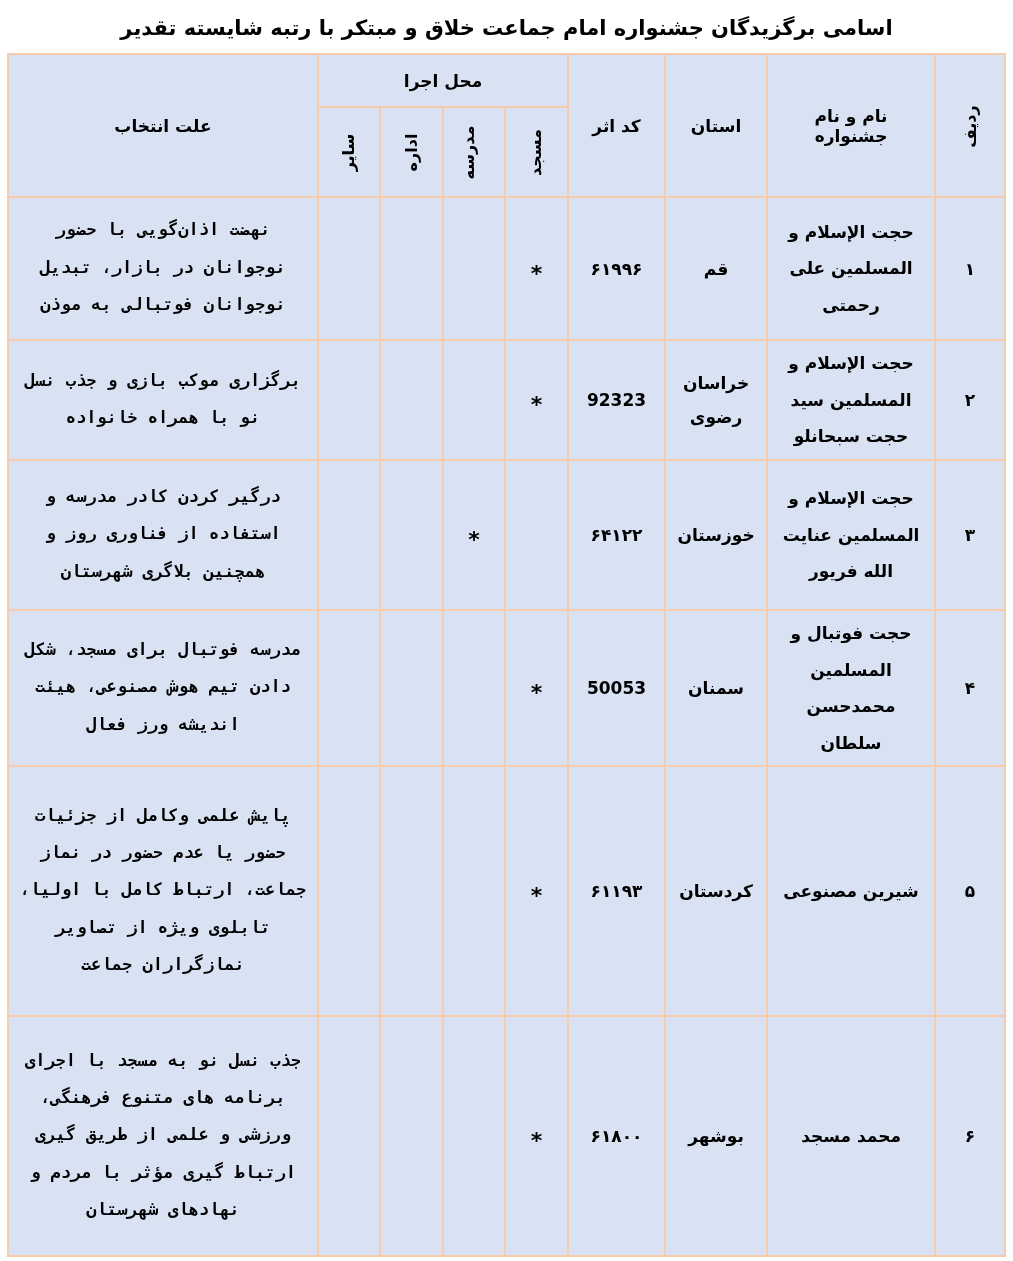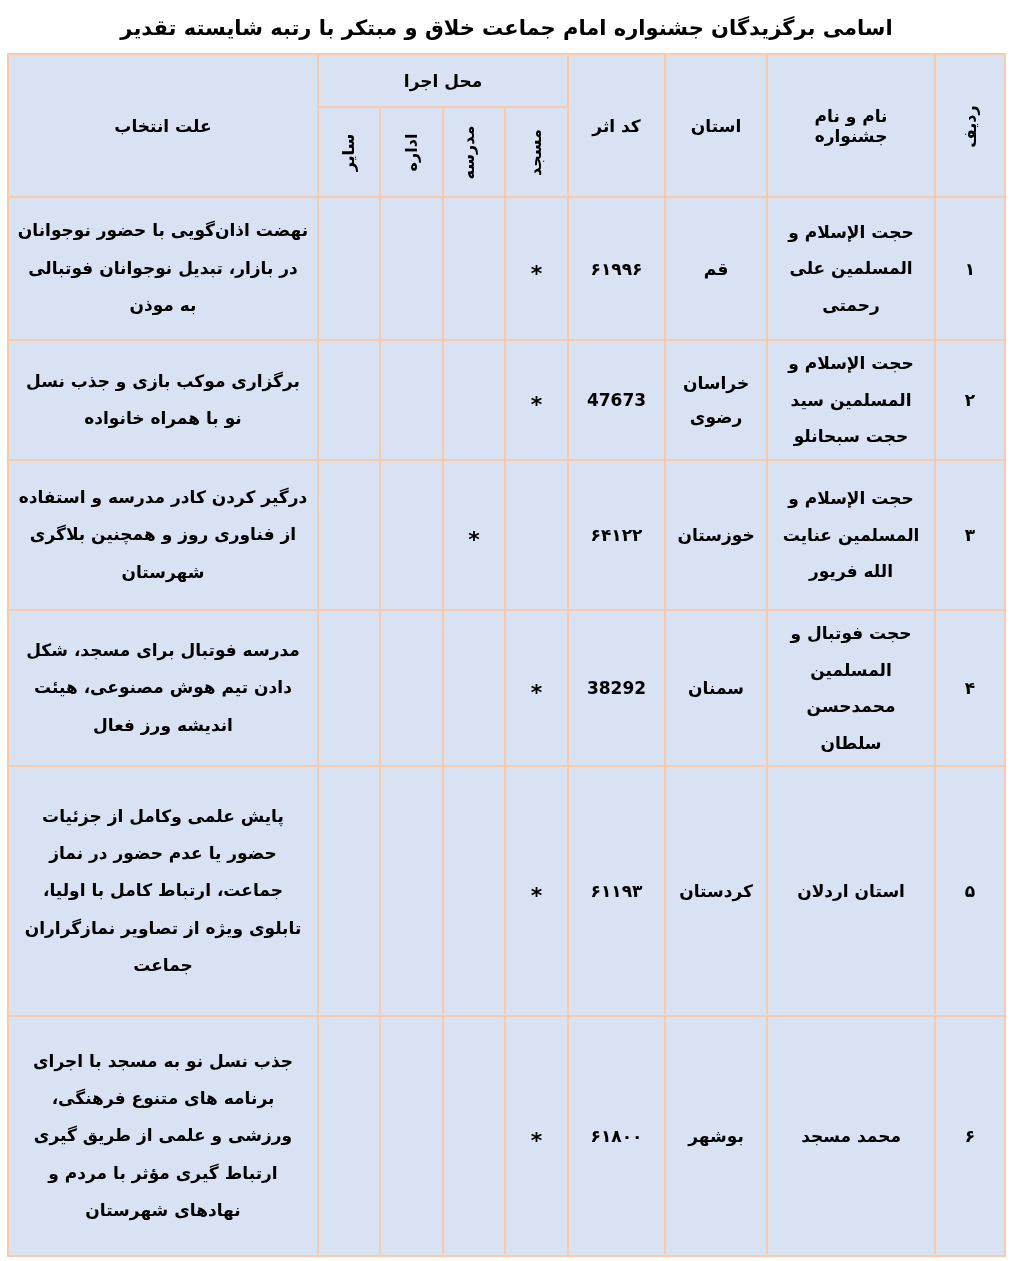--- a/index.html
+++ b/index.html
@@ -45,21 +45,21 @@
   thead th{ font-size:18px; }
   thead tr.group-row{ height:53px; }
   thead tr.sub-row th{ height:80px; }
   .vertical{
     display:inline-block;
     transform:rotate(-90deg);
     white-space:nowrap;
     font-size:16px;
   }
   td.cell-name{ line-height:2.15; padding:6px 10px; }
-  td.cell-reason{ line-height:2.2; padding:6px 14px; }
+  td.cell-reason{ line-height:2.2; padding:6px 14px;font-family:Liberation Mono, monospace; }
   td.cell-code, td.cell-radif, td.cell-province{ line-height:2.0; }
   .marker{
     display:inline-block;
     font-size:22px;
     transform:translateY(5px);
     line-height:1;
   }
   
   tbody tr:nth-child(1){ height:143px; }
   tbody tr:nth-child(2){ height:120px; }
@@ -124,21 +124,21 @@
       <td><span class="marker">*</span></td>
       <td></td>
       <td></td>
       <td></td>
       <td class="cell-reason">نهضت اذان‌گویی با حضور نوجوانان در بازار، تبدیل نوجوانان فوتبالی به موذن</td>
     </tr>
         <tr>
       <td class="cell-radif">۲</td>
       <td class="cell-name">حجت الإسلام و المسلمین سید حجت سبحانلو</td>
       <td class="cell-province">خراسان رضوی</td>
-      <td class="cell-code">47673</td>
+      <td class="cell-code">92323</td>
       <td><span class="marker">*</span></td>
       <td></td>
       <td></td>
       <td></td>
       <td class="cell-reason">برگزاری موکب بازی و جذب نسل نو با همراه خانواده</td>
     </tr>
         <tr>
       <td class="cell-radif">۳</td>
       <td class="cell-name">حجت الإسلام و المسلمین عنایت الله فریور</td>
       <td class="cell-province">خوزستان</td>
@@ -146,30 +146,30 @@
       <td></td>
       <td><span class="marker">*</span></td>
       <td></td>
       <td></td>
       <td class="cell-reason">درگیر کردن کادر مدرسه و استفاده از فناوری روز و همچنین بلاگری شهرستان</td>
     </tr>
         <tr>
       <td class="cell-radif">۴</td>
       <td class="cell-name">حجت فوتبال و المسلمین محمدحسن سلطان</td>
       <td class="cell-province">سمنان</td>
-      <td class="cell-code">38292</td>
+      <td class="cell-code">50053</td>
       <td><span class="marker">*</span></td>
       <td></td>
       <td></td>
       <td></td>
       <td class="cell-reason">مدرسه فوتبال برای مسجد، شکل دادن تیم هوش مصنوعی، هیئت اندیشه ورز فعال</td>
     </tr>
         <tr>
       <td class="cell-radif">۵</td>
-      <td class="cell-name">استان اردلان</td>
+      <td class="cell-name">شیرین مصنوعی</td>
       <td class="cell-province">کردستان</td>
       <td class="cell-code">۶۱۱۹۳</td>
       <td><span class="marker">*</span></td>
       <td></td>
       <td></td>
       <td></td>
       <td class="cell-reason">پایش علمی وکامل از جزئیات حضور یا عدم حضور در نماز جماعت، ارتباط کامل با اولیا، تابلوی ویژه از تصاویر نمازگراران جماعت</td>
     </tr>
         <tr>
       <td class="cell-radif">۶</td>

